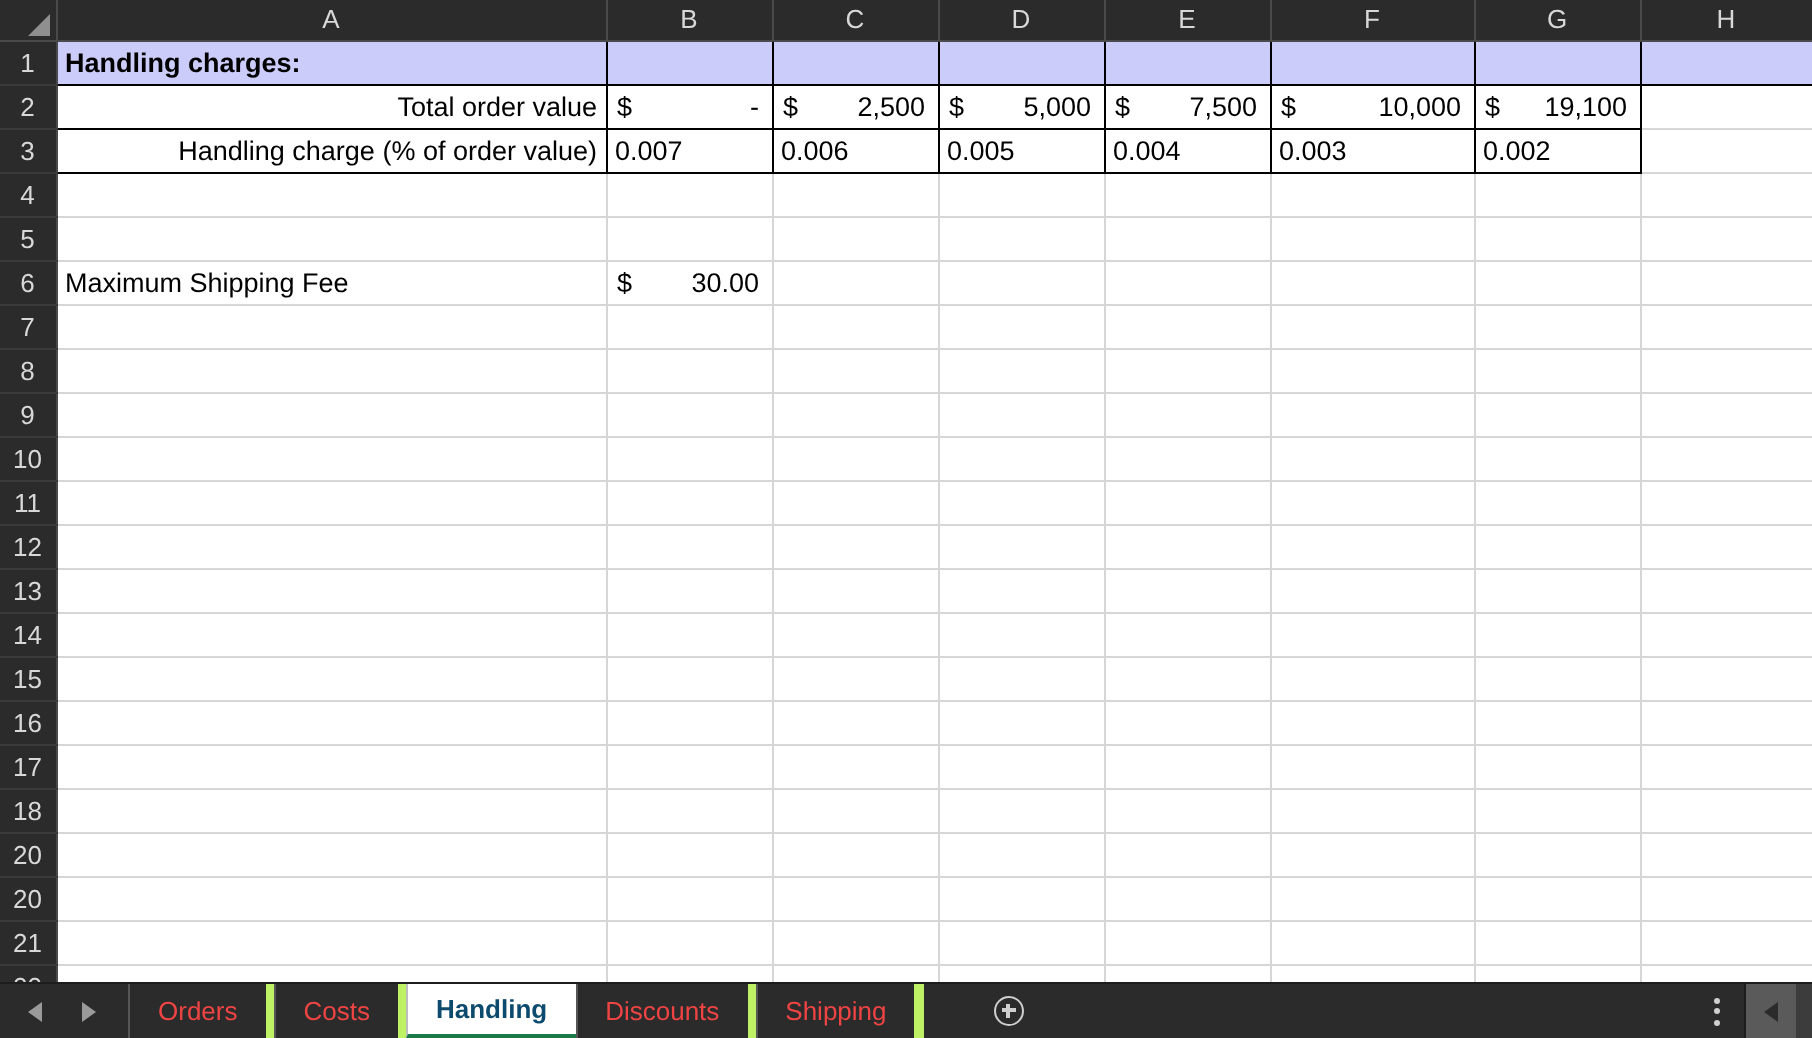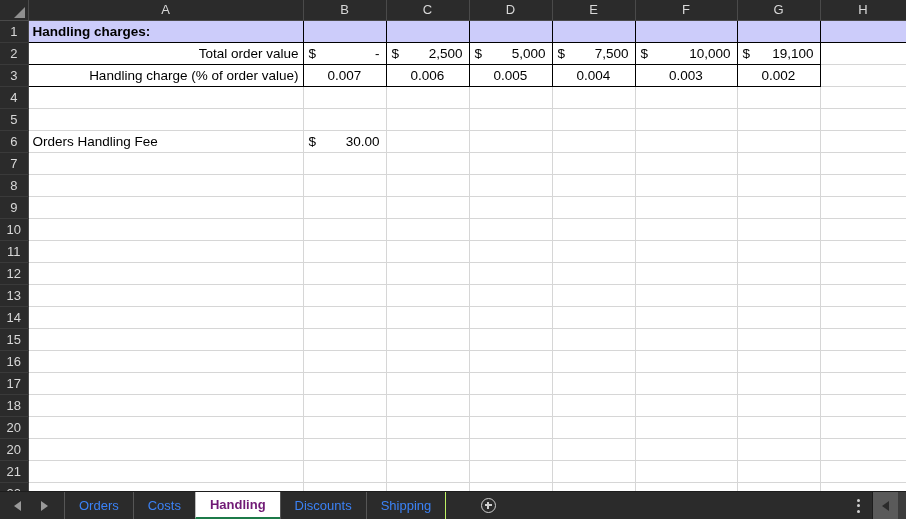--- a/index.html
+++ b/index.html
@@ -103,21 +103,21 @@
 
   td.bold { font-weight: bold; }
 
   
   td.boxed {
     border-right: 1px solid #000000;
     border-bottom: 1px solid #000000;
   }
   td.boxed.lft { border-left: 1px solid #000000; text-align: right; }
 
-  td.right { text-align: center; margin-left: 32px; }
+  td.right { text-align: left; margin-left: 32px; }
   td.left  { text-align: left; }
 
   
   .acct {
     display: flex;
     justify-content: space-between;
     align-items: center;
     width: 100%;
   }
   .acct .cur  { padding-left: 1px; }
@@ -157,30 +157,30 @@
   .tabs {
     display: flex;
     align-items: stretch;
     margin-left: 10px;
   }
   .tab {
     display: flex;
     align-items: center;
     padding: 0 14px;
     font-size: 13px;
-    color: #3b82f6;
+    color: #ef4444;
     background: #2b2b2b;
     border-left: 1px solid #565656;
-    border-right: 1px solid #bef264;
+    border-right: 5px solid #bef264;
     margin-right: -1px;
     position: relative;
   }
   .tab.active {
     background: #ffffff;
-    color: #701a75;
+    color: #0c4a6e;
     font-weight: bold;
     border-left: 1px solid #bdbdbd;
     border-right: 1px solid #bdbdbd;
     border-bottom: 2px solid #1c7a49;
   }
 
   .addsheet {
     display: flex;
     align-items: center;
     justify-content: center;
@@ -359,21 +359,21 @@
           <td class="cell"></td>
           <td class="cell"></td>
           <td class="cell"></td>
           <td class="cell"></td>
           <td class="cell"></td>
           <td class="cell"></td>
         </tr>
 
         <tr>
           <td class="rowhead">6</td>
-          <td class="cell left">Orders Handling Fee</td>
+          <td class="cell left">Maximum Shipping Fee</td>
           <td class="cell">
             <span class="acct">
               <span class="cur">$</span>
               <span class="amt">30.00</span>
             </span>
           </td>
           <td class="cell"></td>
           <td class="cell"></td>
           <td class="cell"></td>
           <td class="cell"></td>

